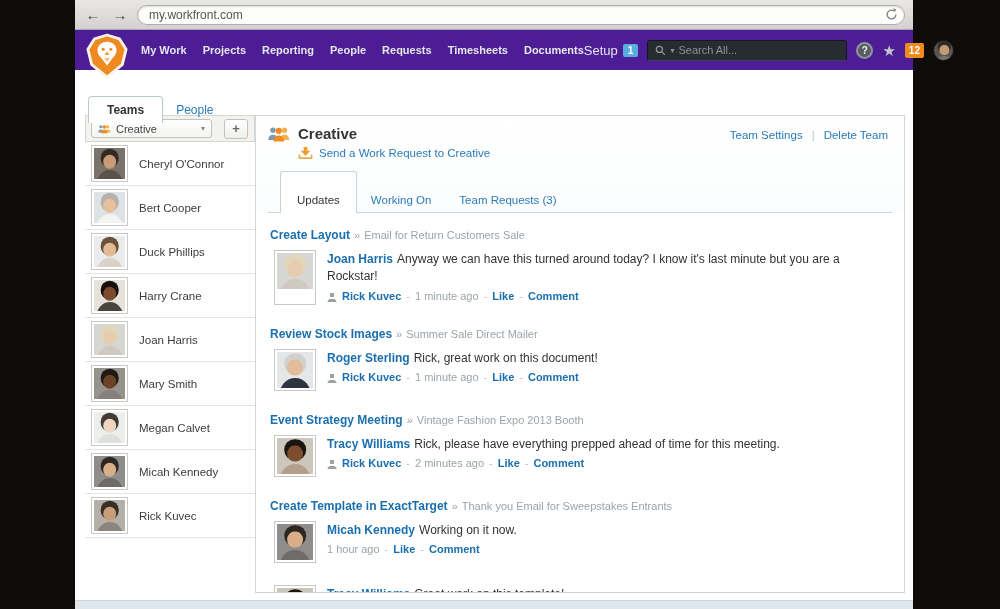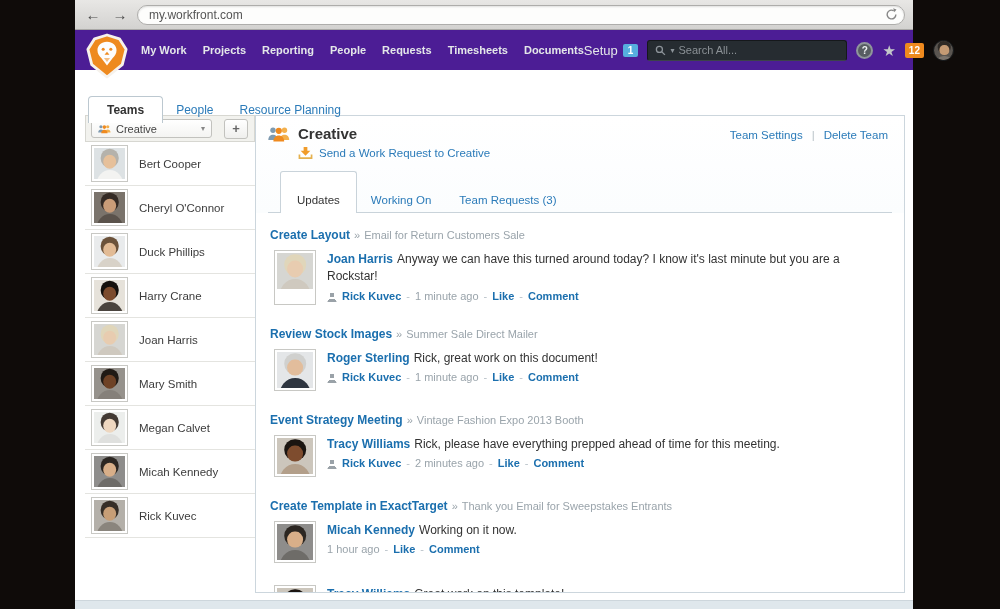--- a/index.html
+++ b/index.html
@@ -185,21 +185,20 @@
         <span class="notif-badge">12</span>
         <span class="nav-avatar">
           <span class="pavatar" style="--bg: #5a5550; --hair: #2e2a26; --skin: #c49a74; --shirt: #7a736c;"><span class="torso"></span></span>
         </span>
       </div>
     </div>
 
     <div class="page-tabs">
       <span class="ptab active">Teams</span>
       <span class="ptab">People</span>
-      <span class="ptab">Resource Planning</span>
     </div>
 
     <div class="sidebar">
       <div class="team-picker">
         <div class="team-dd">
           <svg viewBox="0 0 22 16" width="13" height="10">
             <g fill="#f3b04c">
                 <circle cx="16.5" cy="4.2" r="2.7"></circle>
                 <path d="M11.8 14c0-3.4 2.1-5.2 4.7-5.2 2.6 0 4.7 1.8 4.7 5.2z"></path>
               </g>
@@ -214,30 +213,30 @@
           </svg>
           <span class="team-dd-label">Creative</span>
           <span class="dd-caret">▾</span>
         </div>
         <span class="plus-btn">+</span>
       </div>
       <div class="member-list">
 
           <div class="member-row">
             <span class="photo avatar-sm">
+              <span class="pavatar" style="--bg: #7a736b; --hair: #332a25; --skin: #c99c78; --shirt: #5a524b;"><span class="torso"></span></span>
+            </span>
+            <span class="member-name">Cheryl O'Connor</span>
+          </div>
+
+          <div class="member-row">
+            <span class="photo avatar-sm">
               <span class="pavatar" style="--bg: #dde2e4; --hair: #b5b2ab; --skin: #e6c09a; --shirt: #f3f3f1;"><span class="torso"></span></span>
             </span>
             <span class="member-name">Bert Cooper</span>
-          </div>
-
-          <div class="member-row">
-            <span class="photo avatar-sm">
-              <span class="pavatar" style="--bg: #7a736b; --hair: #332a25; --skin: #c99c78; --shirt: #5a524b;"><span class="torso"></span></span>
-            </span>
-            <span class="member-name">Cheryl O'Connor</span>
           </div>
 
           <div class="member-row">
             <span class="photo avatar-sm">
               <span class="pavatar" style="--bg: #e9ebec; --hair: #6b523a; --skin: #e2bb95; --shirt: #d8d2c8;"><span class="torso"></span></span>
             </span>
             <span class="member-name">Duck Phillips</span>
           </div>
 
           <div class="member-row">

